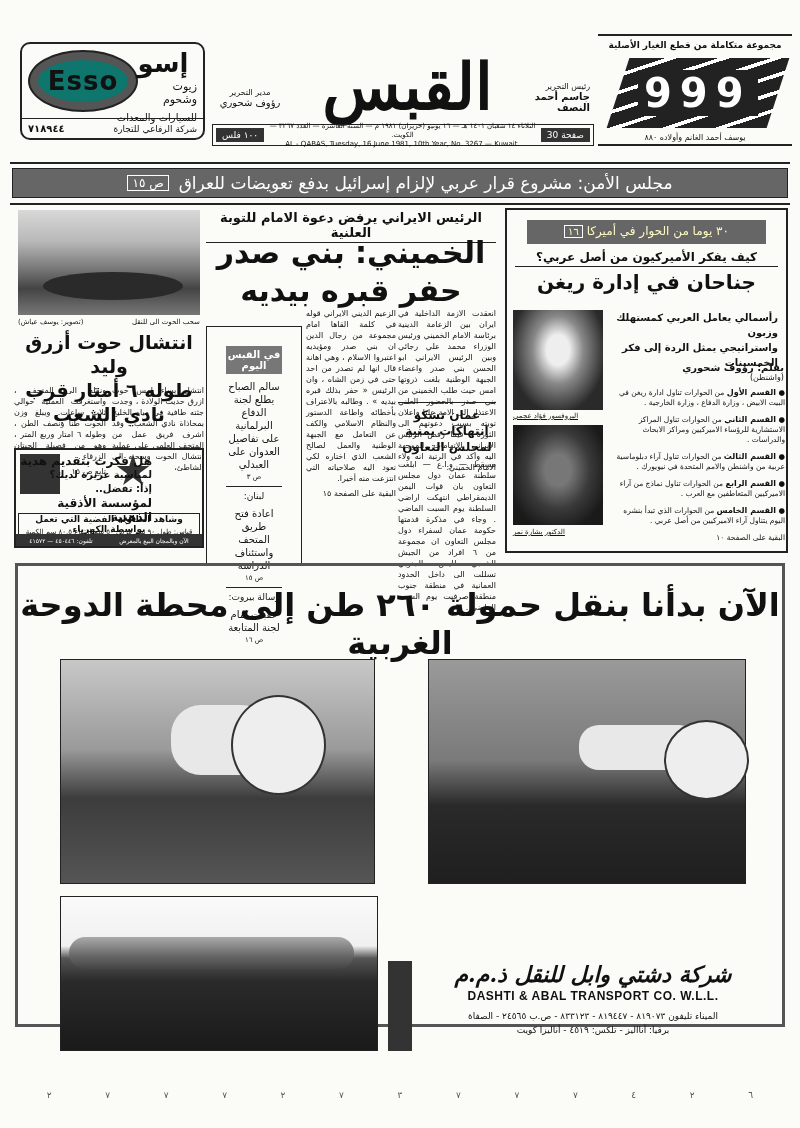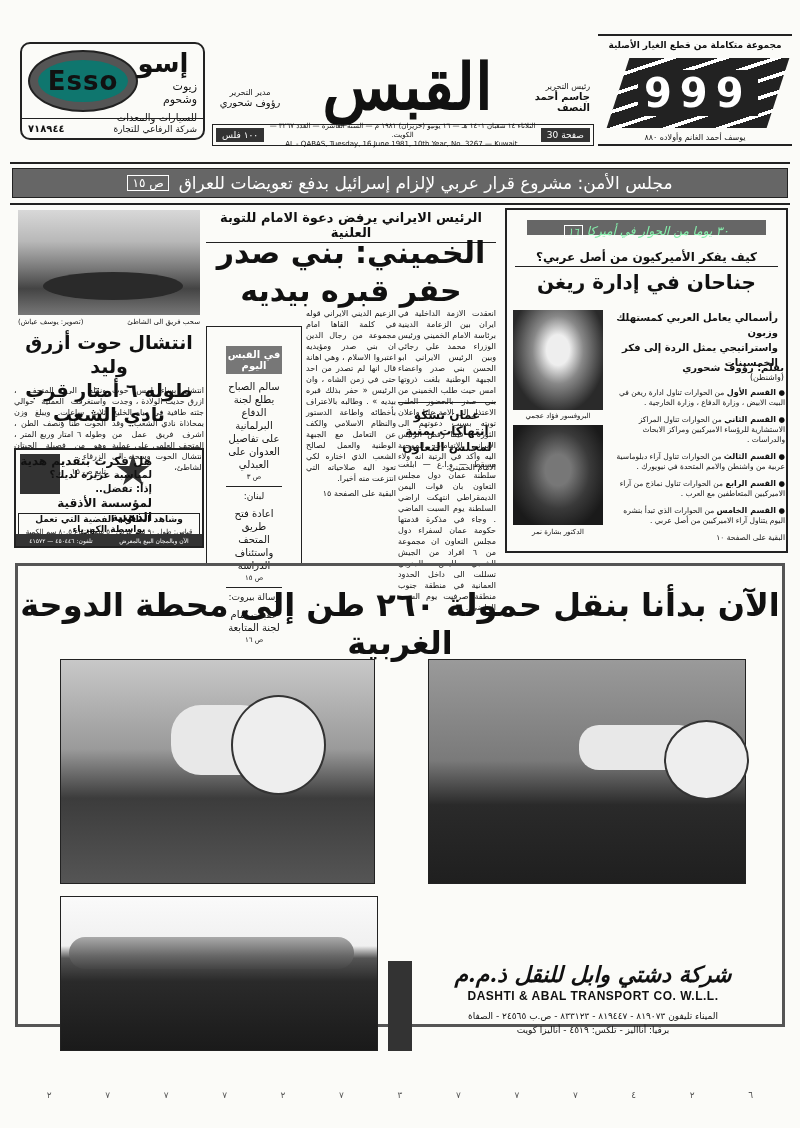--- a/index.html
+++ b/index.html
@@ -56,28 +56,28 @@
   .today-item { font-size: 10px; font-weight: normal; line-height: 13px; margin-top: 6px; }
   .today-ref { font-size: 7px; margin-top: 2px; }
   .today-div { border-top: 1px solid #222; margin-top: 5px; }
   .today-sub { font-size: 9px; margin-top: 4px; }
   .mid-col1 { left: 398px; top: 308px; width: 98px; }
   .mid-col2 { left: 306px; top: 308px; width: 90px; }
   .oman-box { left: 398px; top: 402px; width: 98px; border-top: 1px solid #222; padding-top: 4px; }
   .oman-head { font: bold 12px "DejaVu Sans", sans-serif; text-align: center; line-height: 16px; }
   
   .us-box { left: 505px; top: 208px; width: 283px; height: 345px; border: 2px solid #222; }
-  .us-kicker { left: 20px; right: 20px; top: 10px; height: 15px; background: #666; color: #86efac; font-size: 12px; text-align: center; line-height: 22px; font-style: italic; }
+  .us-kicker { left: 20px; right: 20px; top: 10px; height: 24px; background: #666; color: #fef9c3; font-size: 12px; text-align: center; line-height: 22px; }
   .us-sub { left: 8px; right: 8px; top: 40px; text-align: center; font-size: 12px; font-weight: bold; border-bottom: 1px solid #222; padding-bottom: 2px; }
   .us-head { left: 8px; right: 8px; top: 60px; text-align: center; font: bold 20px "DejaVu Sans", sans-serif; }
   .us-deck { left: 8px; width: 170px; top: 100px; text-align: right; font-size: 10px; font-weight: bold; line-height: 15px; }
   .portrait { left: 6px; width: 90px; height: 100px; }
   .p1 { top: 100px; background: radial-gradient(ellipse at 50% 40%,#eee 0 18%,#888 40%,#2a2a2a 75%); }
   .p2 { top: 215px; background: radial-gradient(ellipse at 50% 45%,#777 0 20%,#3a3a3a 50%,#1a1a1a 80%); }
-  .portrait-cap { left: 6px; width: 90px; font-size: 7px; text-align: center; }
+  .portrait-cap { left: 6px; width: 90px; font-size: 7px; text-align: left; text-decoration: underline; }
   .byline { left: 105px; width: 172px; top: 152px; text-align: right; font-size: 10px; font-weight: bold; }
   .byline-loc { font-size: 8px; font-weight: normal; }
   .sections { left: 102px; width: 176px; top: 178px; }
   .sec { font-size: 7.5px; line-height: 10px; margin-bottom: 7px; text-align: right; }
   .sec b { font-size: 8px; }
   
   .big-ad { left: 15px; top: 563px; width: 770px; height: 464px; border: 3px solid #555; }
   .big-ad-head { left: 0; right: 0; top: 20px; text-align: center; font: bold 32px "DejaVu Sans", sans-serif; }
   .photo { background: #555; border: 1px solid #222; }
   .ph1 { left: 42px; top: 93px; width: 315px; height: 225px; background: linear-gradient(180deg,#c8c8c8 0%,#9a9a9a 40%,#3c3c3c 62%,#555 100%); }
@@ -148,21 +148,21 @@
 <div class="abs banner rtl">
   <span>مجلس الأمن: مشروع قرار عربي لإلزام إسرائيل بدفع تعويضات للعراق</span>
   <span class="pg-badge">ص ١٥</span>
 </div>
 <div class="abs rule" style="top:203px"></div>
 
 <div class="abs whale-photo">
   <div class="abs whale-shape"></div>
 </div>
 <div class="abs whale-cap caption rtl">
-  <span>سحب فريق الى الشاطئ</span>
+  <span>سحب الحوت الى للنقل</span>
   <span>(تصوير: يوسف عياش)</span>
 </div>
 <div class="abs whale-head rtl">
   <div>انتشال حوت أزرق وليد</div>
   <div>طوله ٦ أمتار قرب نادي الشعب</div>
 </div>
 <div class="abs whale-body rtl">
   <div class="body-text">انتشل بساء امس حوت ازرق حديث الولادة ، وجدت جثته طافية في مياه الخليج بمحاذاة نادي الشعب . وقد اشرف فريق عمل من المتحف العلمي على عملية انتشال الحوت وسحبه الى الشاطئ،</div>
   <div class="body-text">
     <div>ونقله الى المتحف ، واستغرقت العملية حوالي ثلاث ساعات. ويبلغ وزن الحوت طنا ونصف الطن ، وطوله ٦ امتار وربع المتر ، وهو من فصيلة الحيتان الزرقاء .</div>

